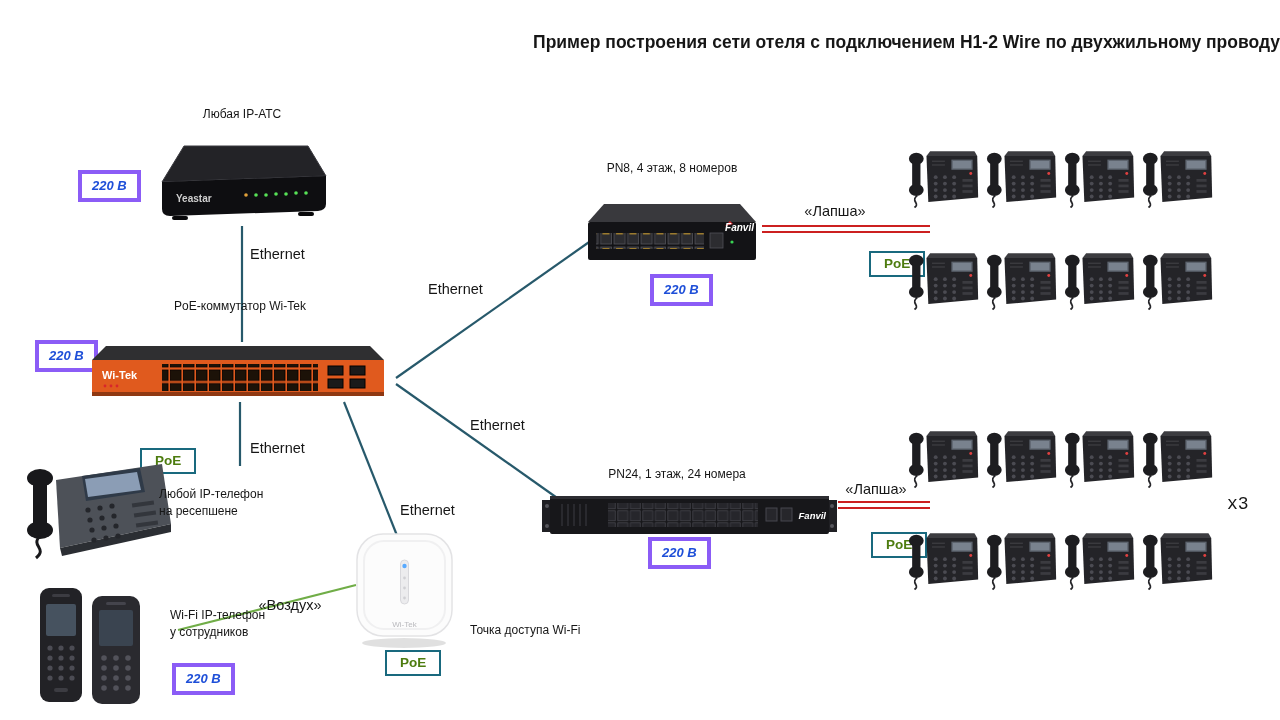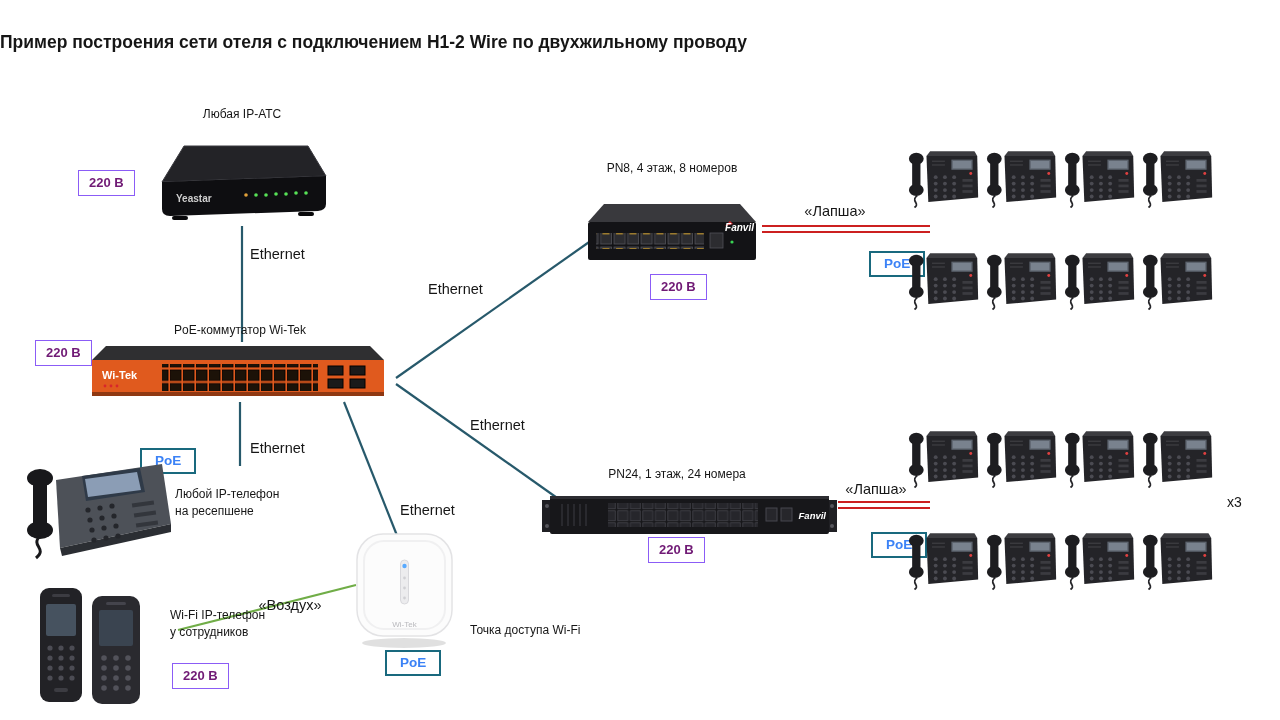--- a/index.html
+++ b/index.html
@@ -1,26 +1,26 @@
 <!DOCTYPE html>
 <html><head>
 <meta charset="utf-8">
 <style>
   * { margin:0; padding:0; box-sizing:border-box; }
   html,body { background:#ffffff; }
   body { font-family:"Liberation Sans", sans-serif; color:#161616; }
   #canvas { position:relative; width:1280px; height:720px; background:#fff; overflow:hidden; }
   .abs { position:absolute; }
-  .title { top:32px; left:0; width:100%; text-align:left; font-size:17.5px; font-weight:bold; }
+  .title { top:32px; left:0; width:100%; text-align:right; font-size:17.5px; font-weight:bold; }
   .node-label { font-size:12px; line-height:1.42; white-space:pre-line; }
   .center { text-align:center; }
   .conn-label { font-size:14.5px; }
   .badge { font-weight:bold; font-size:13px; padding:4px 10px; background:#fff; display:inline-block; line-height:1.2; }
-  .badge-power { border:1px solid #8b5cf6; color:#701a75; }
-  .badge-poe { border:2px solid #19697e; color:#3b82f6; padding:3px 13px; font-size:13.5px; }
+  .badge-power { border:4px solid #8b5cf6; color:#1d4ed8;font-style:italic; }
+  .badge-poe { border:2px solid #19697e; color:#4d7c0f; padding:3px 13px; font-size:13.5px; }
   .phone-grid { display:grid; grid-template-columns:repeat(4,78px); grid-auto-rows:102px; }
   .phone-grid svg { width:72px; height:62px; }
   #lines { position:absolute; left:0; top:0; pointer-events:none; }
   .eth { stroke:#27596b; stroke-width:2.2; }
   .lapsha { stroke:#cc2020; stroke-width:2; }
   .air { stroke:#70ad47; stroke-width:2.2; }
   svg text { font-family:"Liberation Sans", sans-serif; }
   #defs-holder { position:absolute; width:0; height:0; overflow:hidden; }
 </style>
 </head>
@@ -92,21 +92,21 @@
       <circle cx="136" cy="56" r="1.8" fill="#57e257"></circle>
       <circle cx="146" cy="55" r="1.8" fill="#57e257"></circle>
       <circle cx="156" cy="55" r="1.8" fill="#57e257"></circle>
     </g>
     <rect x="22" y="78" width="16" height="4" rx="2" fill="#08080a"></rect>
     <rect x="148" y="74" width="16" height="4" rx="2" fill="#08080a"></rect>
   </svg>
   <span class="abs badge badge-power" style="left:78px; top:170px;">220 В</span>
   <div class="abs conn-label" style="left:250px; top:246px;">Ethernet</div>
 
-  <div class="abs node-label center" style="left:90px; top:322px; width:300px;">PoE-коммутатор Wi-Tek</div>
+  <div class="abs node-label center" style="left:90px; top:298px; width:300px;">PoE-коммутатор Wi-Tek</div>
   <span class="abs badge badge-power" style="left:35px; top:340px;">220 В</span>
   <svg class="abs" style="left:92px; top:342px;" width="292" height="60" viewBox="0 0 292 60">
     <defs>
       <pattern id="pat-core" width="13" height="13.5" patternUnits="userSpaceOnUse">
         <rect x="0.5" y="1" width="10.5" height="10.5" fill="#1c1208" stroke="#000" stroke-width="0.8"></rect>
       </pattern>
     </defs>
     <polygon points="14,4 278,4 292,18 0,18" fill="#2f2f31"></polygon>
     <rect x="0" y="18" width="292" height="36" fill="#e05a1e"></rect>
     <rect x="0" y="50" width="292" height="4" fill="#8f3812"></rect>
@@ -225,21 +225,21 @@
     <svg viewBox="0 0 78 64">
         <use href="#sym-room-phone"></use>
       </svg>
     <svg viewBox="0 0 78 64">
         <use href="#sym-room-phone"></use>
       </svg>
     <svg viewBox="0 0 78 64">
         <use href="#sym-room-phone"></use>
       </svg>
   </div>
-  <div class="abs" style="left:1227px; top:494px; font-size:14px;">x3</div>
+  <div class="abs" style="left:1227px; top:494px; font-size:18px;font-family:Liberation Mono, monospace;">x3</div>
 
   <span class="abs badge badge-poe" style="left:140px; top:448px;">PoE</span>
   <svg class="abs" style="left:22px; top:452px;" width="150" height="108" viewBox="0 0 150 108">
     <ellipse cx="18" cy="26" rx="13" ry="9" fill="#18181b"></ellipse>
     <ellipse cx="18" cy="78" rx="13" ry="9" fill="#18181b"></ellipse>
     <rect x="11" y="24" width="14" height="56" fill="#18181b"></rect>
     <path d="M18,84 C 8,94 26,96 14,106" stroke="#18181b" stroke-width="3" fill="none"></path>
     <polygon points="34,28 140,12 149,72 38,96" fill="#4d5158"></polygon>
     <polygon points="38,96 149,72 149,80 40,104" fill="#2b2e33"></polygon>
     <polygon points="60,24 118,16 123,40 64,49" fill="#2f3a48"></polygon>
@@ -257,21 +257,21 @@
       <circle cx="72" cy="88" r="2.6"></circle>
         <circle cx="84" cy="86" r="2.6"></circle>
         <circle cx="96" cy="84" r="2.6"></circle>
     </g>
     <g fill="#33363c">
       <rect x="110" y="50" width="22" height="4" transform="rotate(-8 121 52)"></rect>
       <rect x="112" y="60" width="22" height="4" transform="rotate(-8 123 62)"></rect>
       <rect x="114" y="70" width="22" height="4" transform="rotate(-8 125 72)"></rect>
     </g>
   </svg>
-  <div class="abs node-label" style="left:175px; top:486px;">Любой IP-телефон
+  <div class="abs node-label" style="left:159px; top:486px;">Любой IP-телефон
 на ресепшене</div>
 
   <svg class="abs" style="left:352px; top:530px;" width="105" height="122" viewBox="0 0 105 122">
     <ellipse cx="52" cy="113" rx="42" ry="5" fill="rgba(0,0,0,0.12)"></ellipse>
     <rect x="5" y="4" width="95" height="102" rx="26" fill="#fcfcfc" stroke="#e3e3e5" stroke-width="1.5"></rect>
     <rect x="12" y="11" width="81" height="88" rx="20" fill="none" stroke="#f0f0f1" stroke-width="2"></rect>
     <rect x="48.5" y="30" width="8" height="44" rx="4" fill="#ececee" stroke="#d8d8dc" stroke-width="1"></rect>
     <circle cx="52.5" cy="36" r="2.2" fill="#58aaff"></circle>
     <circle cx="52.5" cy="48" r="1.4" fill="#d0d0d4"></circle>
     <circle cx="52.5" cy="58" r="1.4" fill="#d0d0d4"></circle>

